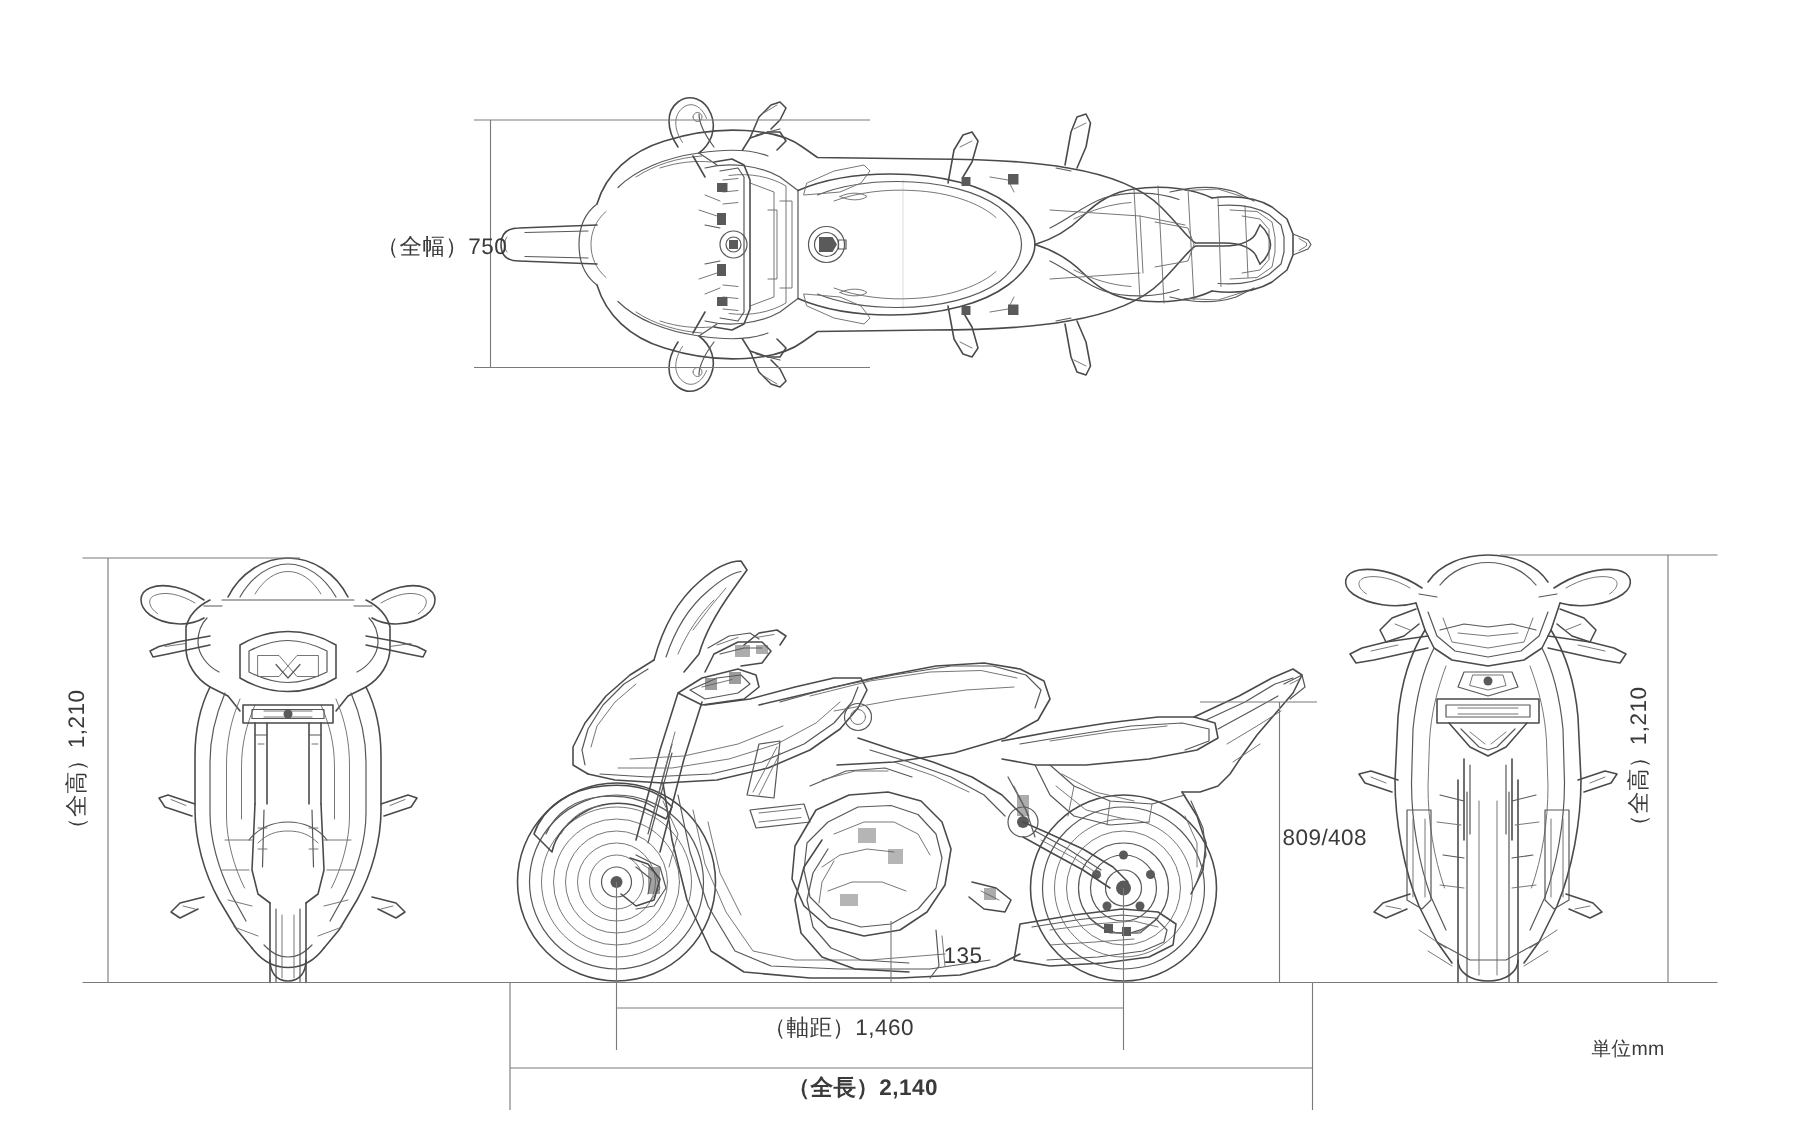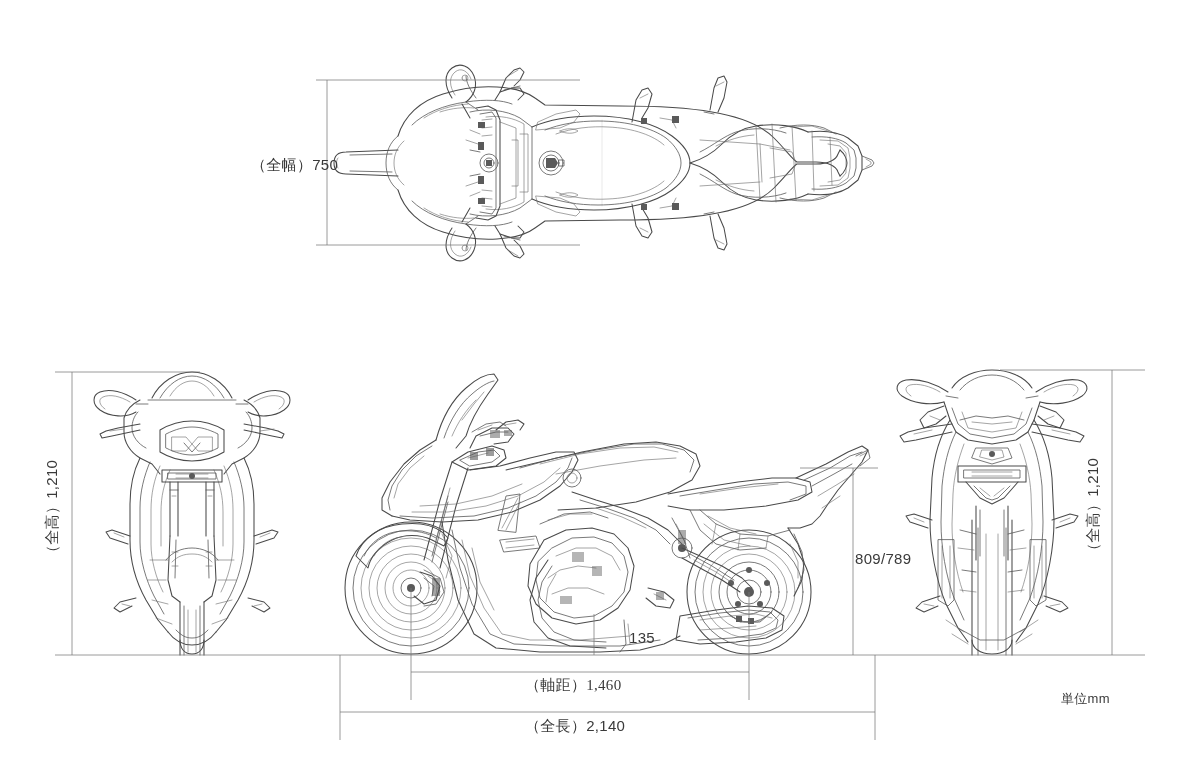--- a/index.html
+++ b/index.html
@@ -552,23 +552,23 @@
   </g>
 
 </svg>
 
 <div class="lbl" style="left:251px; top:157px;">（全幅）750</div>
 
 <div class="lbl vlbl" style="left:44px; top:560px; transform:rotate(-90deg);">（全高）1,210</div>
 
 <div class="lbl vlbl" style="left:1085px; top:558px; transform:rotate(-90deg);">（全高）1,210</div>
 
-<div class="lbl" style="left:855px; top:551px;">809/789</div>
+<div class="lbl" style="left:855px; top:551px;">809/408</div>
 
 <div class="lbl" style="left:598px; top:630px;margin-left:31px;">135</div>
 
-<div class="lbl" style="left:525px; top:678px;font-family:Liberation Serif, serif;">（軸距）1,460</div>
-
-<div class="lbl" style="left:525px; top:718px;">（全長）2,140</div>
+<div class="lbl" style="left:509px; top:678px;">（軸距）1,460</div>
+
+<div class="lbl" style="left:525px; top:718px;font-weight:bold;">（全長）2,140</div>
 
 <div class="lbl" style="left:1061px; top:692px; font-size:13px;">単位mm</div>
 
 </div>
 
 </body></html>

